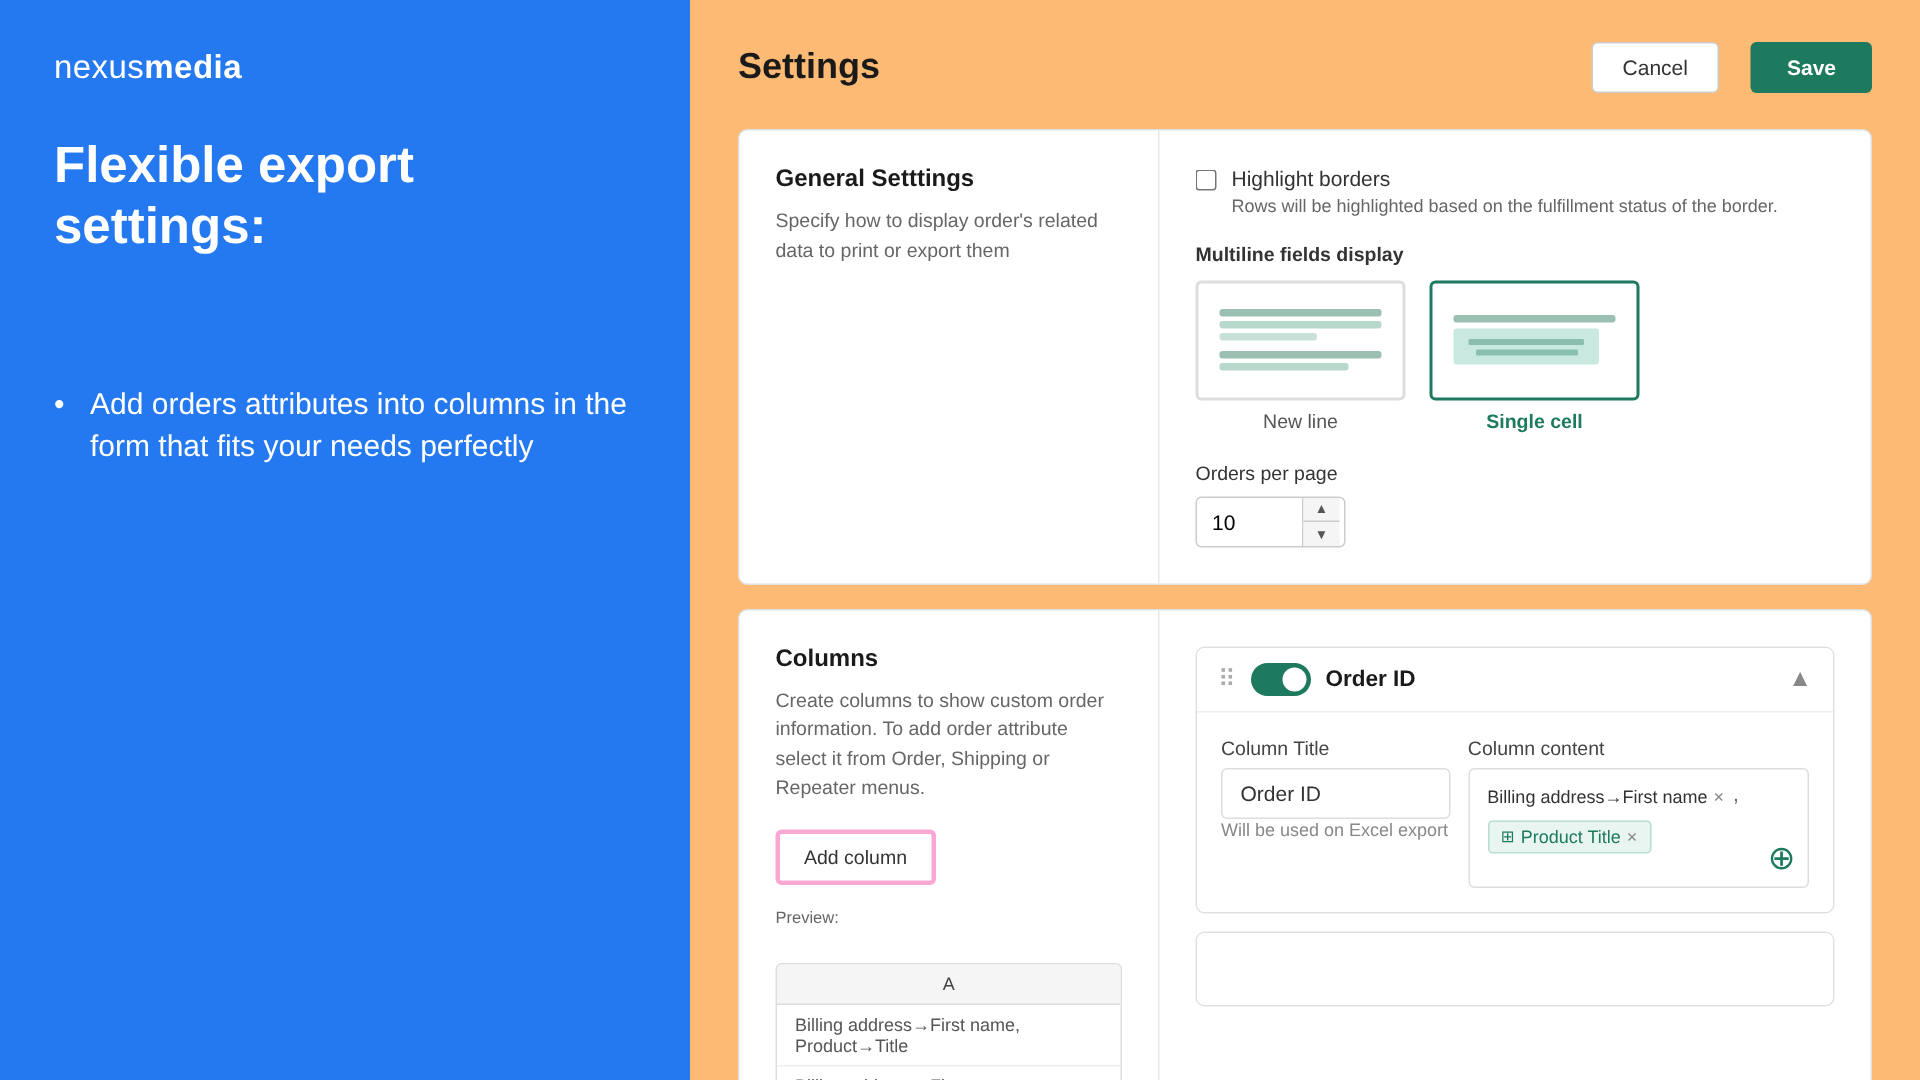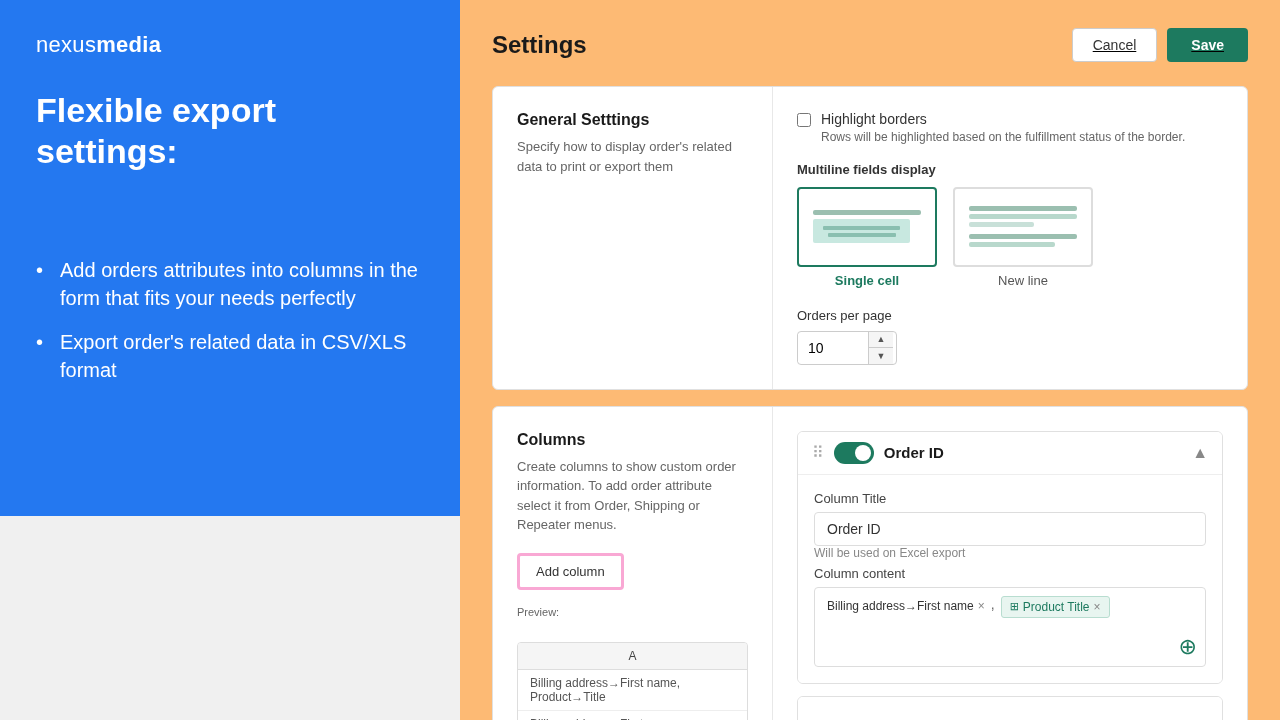--- a/index.html
+++ b/index.html
@@ -14,21 +14,21 @@
 
     
     .left-panel {
       width: 460px;
       min-width: 460px;
       background: #2478f0;
       padding: 32px 36px;
       display: flex;
       flex-direction: column;
       gap: 24px;
-      height: 516px;
+      height: 720px;
     }
     .brand {
       font-size: 22px;
       color: white;
       font-weight: 300;
       letter-spacing: 0.3px;
     }
     .brand strong {
       font-weight: 700;
     }
@@ -81,22 +81,21 @@
       align-items: center;
       margin-bottom: 24px;
     }
     .page-title {
       font-size: 24px;
       font-weight: 600;
       color: #1a1a1a;
     }
     .header-buttons {
       display: flex;
-      gap: 10px;
-      text-decoration: underline;
+      gap: 21px;
     }
     .btn-cancel {
       padding: 8px 20px;
       border: 1px solid #ccc;
       background: white;
       border-radius: 4px;
       font-size: 14px;
       cursor: pointer;
       color: #333;
     }
@@ -368,21 +367,22 @@
       display: flex;
       align-items: center;
       justify-content: center;
     }
 
     .column-item-body {
       padding: 16px;
       border-top: 1px solid #eee;
       background: white;
       display: flex;
-      flex-direction: column;
+      flex-direction: row;
+      gap: 12px;
     }
     .field-label {
       font-size: 13px;
       color: #444;
       margin-bottom: 6px;
       font-weight: 500;
     }
     .field-sublabel {
       font-size: 12px;
       color: #888;
@@ -455,21 +455,20 @@
 </head>
 <body>
 
 <div class="left-panel">
   <div class="brand">
     <span>nexus</span><strong>media</strong>
   </div>
   <div class="headline">Flexible export settings:</div>
   <ul class="bullet-list">
     <li>Add orders attributes into columns in the form that fits your needs perfectly</li>
-    <li>Export order's related data in CSV/XLS format</li>
   </ul>
 </div>
 
 <div class="right-panel">
   <div class="settings-container">
 
     <div class="page-header">
       <h1 class="page-title">Settings</h1>
       <div class="header-buttons">
         <button class="btn-cancel">Cancel</button>
@@ -488,45 +487,45 @@
           <div class="checkbox-row">
             <input type="checkbox" class="checkbox-input" style="">
             <div>
               <div class="checkbox-label">Highlight borders</div>
               <div class="checkbox-sublabel">Rows will be highlighted based on the fulfillment status of the border.</div>
             </div>
           </div>
 
           <div class="multiline-label">Multiline fields display</div>
           <div class="display-options">
+
+            <div class="display-option">
+              <div class="display-card">
+                <div style="width:90%;display:flex;flex-direction:column;gap:3px;">
+                  <div style="width:100%;height:5px;background:#9bbfb0;border-radius:2px;"></div>
+                  <div style="width:100%;height:5px;background:#b8d8cc;border-radius:2px;"></div>
+                  <div style="width:60%;height:5px;background:#c8e0d8;border-radius:2px;"></div>
+                  <div style="width:100%;height:5px;background:#9bbfb0;border-radius:2px;margin-top:4px;"></div>
+                  <div style="width:80%;height:5px;background:#b8d8cc;border-radius:2px;"></div>
+                </div>
+              </div>
+              <div class="display-option-label">New line</div>
+            </div>
 
             <div class="display-option active">
               <div class="display-card active">
                 <div style="width:90%;display:flex;flex-direction:column;gap:4px;">
                   <div style="width:100%;height:5px;background:#9bbfb0;border-radius:2px;"></div>
                   <div style="width:90%;height:24px;background:#c8e8e0;border-radius:2px;display:flex;flex-direction:column;justify-content:center;align-items:center;gap:3px;">
                     <div style="width:80%;height:4px;background:#8abfb0;border-radius:1px;"></div>
                     <div style="width:70%;height:4px;background:#8abfb0;border-radius:1px;"></div>
                   </div>
                 </div>
               </div>
               <div class="display-option-label">Single cell</div>
-            </div>
-
-            <div class="display-option">
-              <div class="display-card">
-                <div style="width:90%;display:flex;flex-direction:column;gap:3px;">
-                  <div style="width:100%;height:5px;background:#9bbfb0;border-radius:2px;"></div>
-                  <div style="width:100%;height:5px;background:#b8d8cc;border-radius:2px;"></div>
-                  <div style="width:60%;height:5px;background:#c8e0d8;border-radius:2px;"></div>
-                  <div style="width:100%;height:5px;background:#9bbfb0;border-radius:2px;margin-top:4px;"></div>
-                  <div style="width:80%;height:5px;background:#b8d8cc;border-radius:2px;"></div>
-                </div>
-              </div>
-              <div class="display-option-label">New line</div>
             </div>
           </div>
 
           <div class="orders-per-page-label">Orders per page</div>
           <div class="number-input-group">
             <input type="text" class="number-input" value="10" style="">
             <div class="number-spin">
               <button class="spin-btn">▲</button>
               <button class="spin-btn">▼</button>
             </div>

